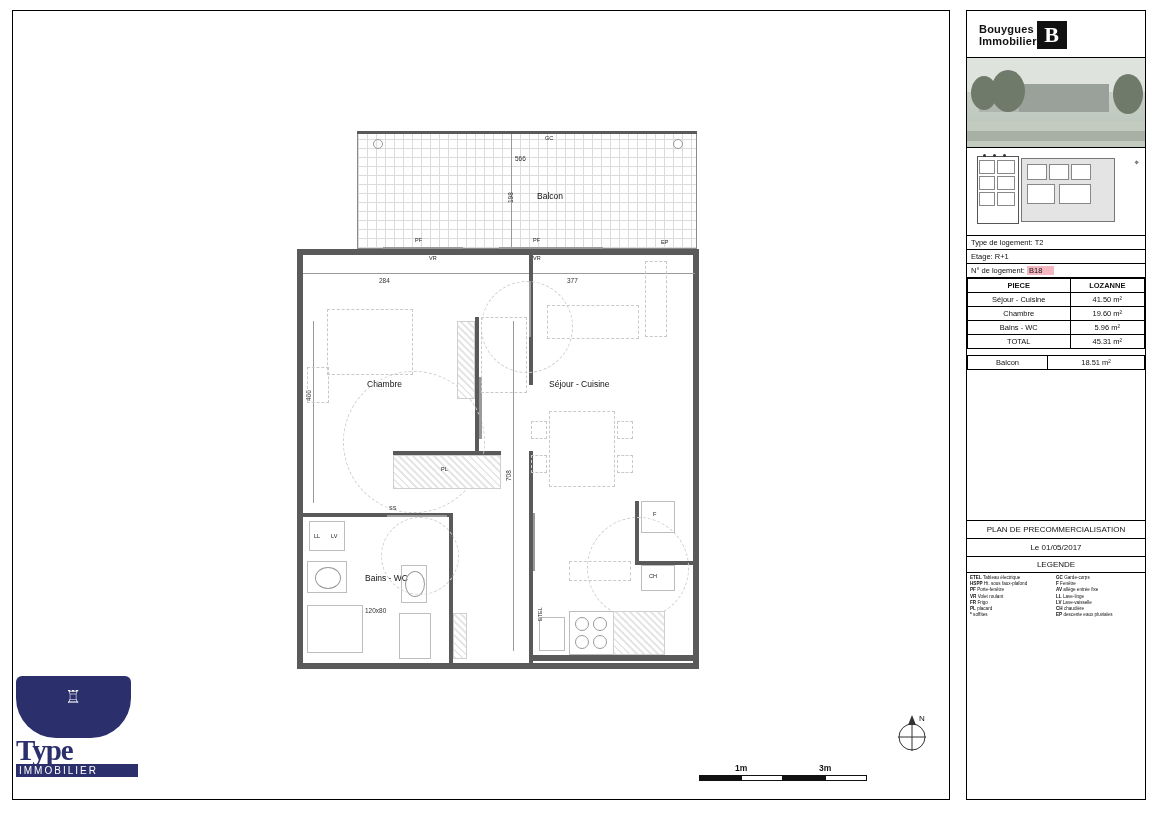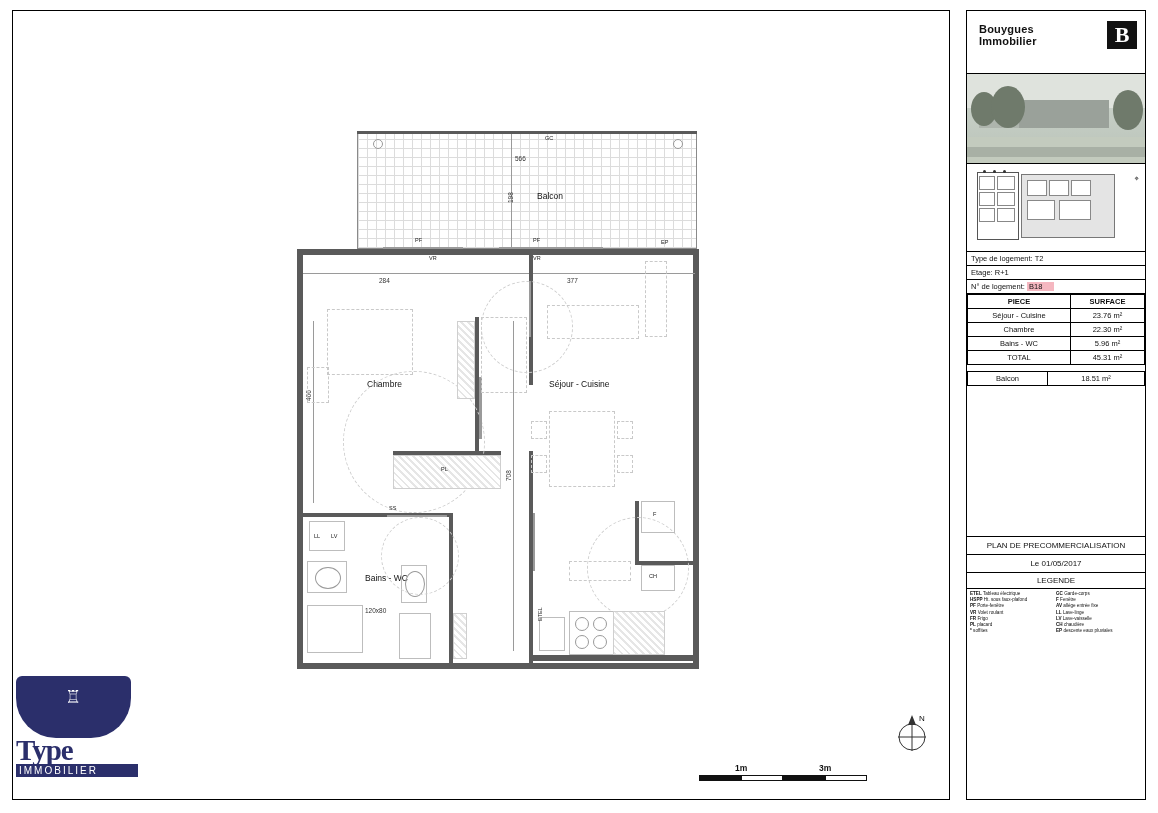--- a/index.html
+++ b/index.html
@@ -9,21 +9,21 @@
   
   .plan-frame{position:absolute;left:12px;top:10px;width:938px;height:790px;border:1px solid #000;box-sizing:border-box;}
 
   
   .side-panel{position:absolute;left:966px;top:10px;width:180px;height:790px;border:1px solid #000;box-sizing:border-box;}
   .side-box{border-bottom:1px solid #000;box-sizing:border-box;}
   .brand{padding:10px 0 6px 12px;}
   .brand .l1{font-size:15px;font-weight:bold;letter-spacing:.5px;line-height:15px;}
   .brand .l2{font-size:15px;font-weight:bold;letter-spacing:.5px;line-height:17px;}
   .brand .addr{font-size:6.5px;margin-top:4px;letter-spacing:.2px;}
-  .bouygues{padding:10px 8px 24px 12px;display:flex;align-items:center;justify-content:space-between;}
+  .bouygues{padding:10px 8px 8px 12px;display:flex;align-items:center;justify-content:flex-start;}
   .bouygues .txt{font-size:11px;font-weight:bold;line-height:12px;letter-spacing:.2px;}
   .bouygues .mark{width:30px;height:28px;background:#111;color:#fff;font-size:22px;font-weight:bold;display:flex;align-items:center;justify-content:center;font-family:"Liberation Serif",serif;}
 
   .photo{height:90px;position:relative;overflow:hidden;background:linear-gradient(#cfd6cf,#b9c3b8);}
   .photo .sky{position:absolute;left:0;top:0;right:0;height:34px;background:#dfe3dd;}
   .photo .bld{position:absolute;left:38px;top:26px;width:104px;height:28px;background:#9aa19a;}
   .photo .bld2{position:absolute;left:12px;top:34px;width:40px;height:20px;background:#aeb5ad;}
   .photo .tree{position:absolute;width:26px;height:34px;border-radius:50%;background:#6f7a6b;}
   .photo .grass{position:absolute;left:0;bottom:0;right:0;height:26px;background:#c3cbbe;}
   .photo .road{position:absolute;left:0;bottom:6px;right:0;height:10px;background:#a8b0a5;}
@@ -257,29 +257,29 @@
     <div class="meta-row">Etage: R+1</div>
     <div class="meta-row">
       <span>N° de logement:</span>
       <span class="hl">B18</span>
     </div>
 
     <table class="surf">
       <tbody>
           <tr>
         <th>PIECE</th>
-        <th>SURFACE</th>
+        <th>LOZANNE</th>
       </tr>
       <tr>
         <td class="l">Séjour - Cuisine</td>
-        <td>23.76 m²</td>
+        <td>41.50 m²</td>
       </tr>
       <tr>
         <td class="l">Chambre</td>
-        <td>22.30 m²</td>
+        <td>19.60 m²</td>
       </tr>
       <tr>
         <td class="l">Bains - WC</td>
         <td>5.96 m²</td>
       </tr>
       <tr>
         <td class="l">TOTAL</td>
         <td>45.31 m²</td>
       </tr>
     </tbody>

